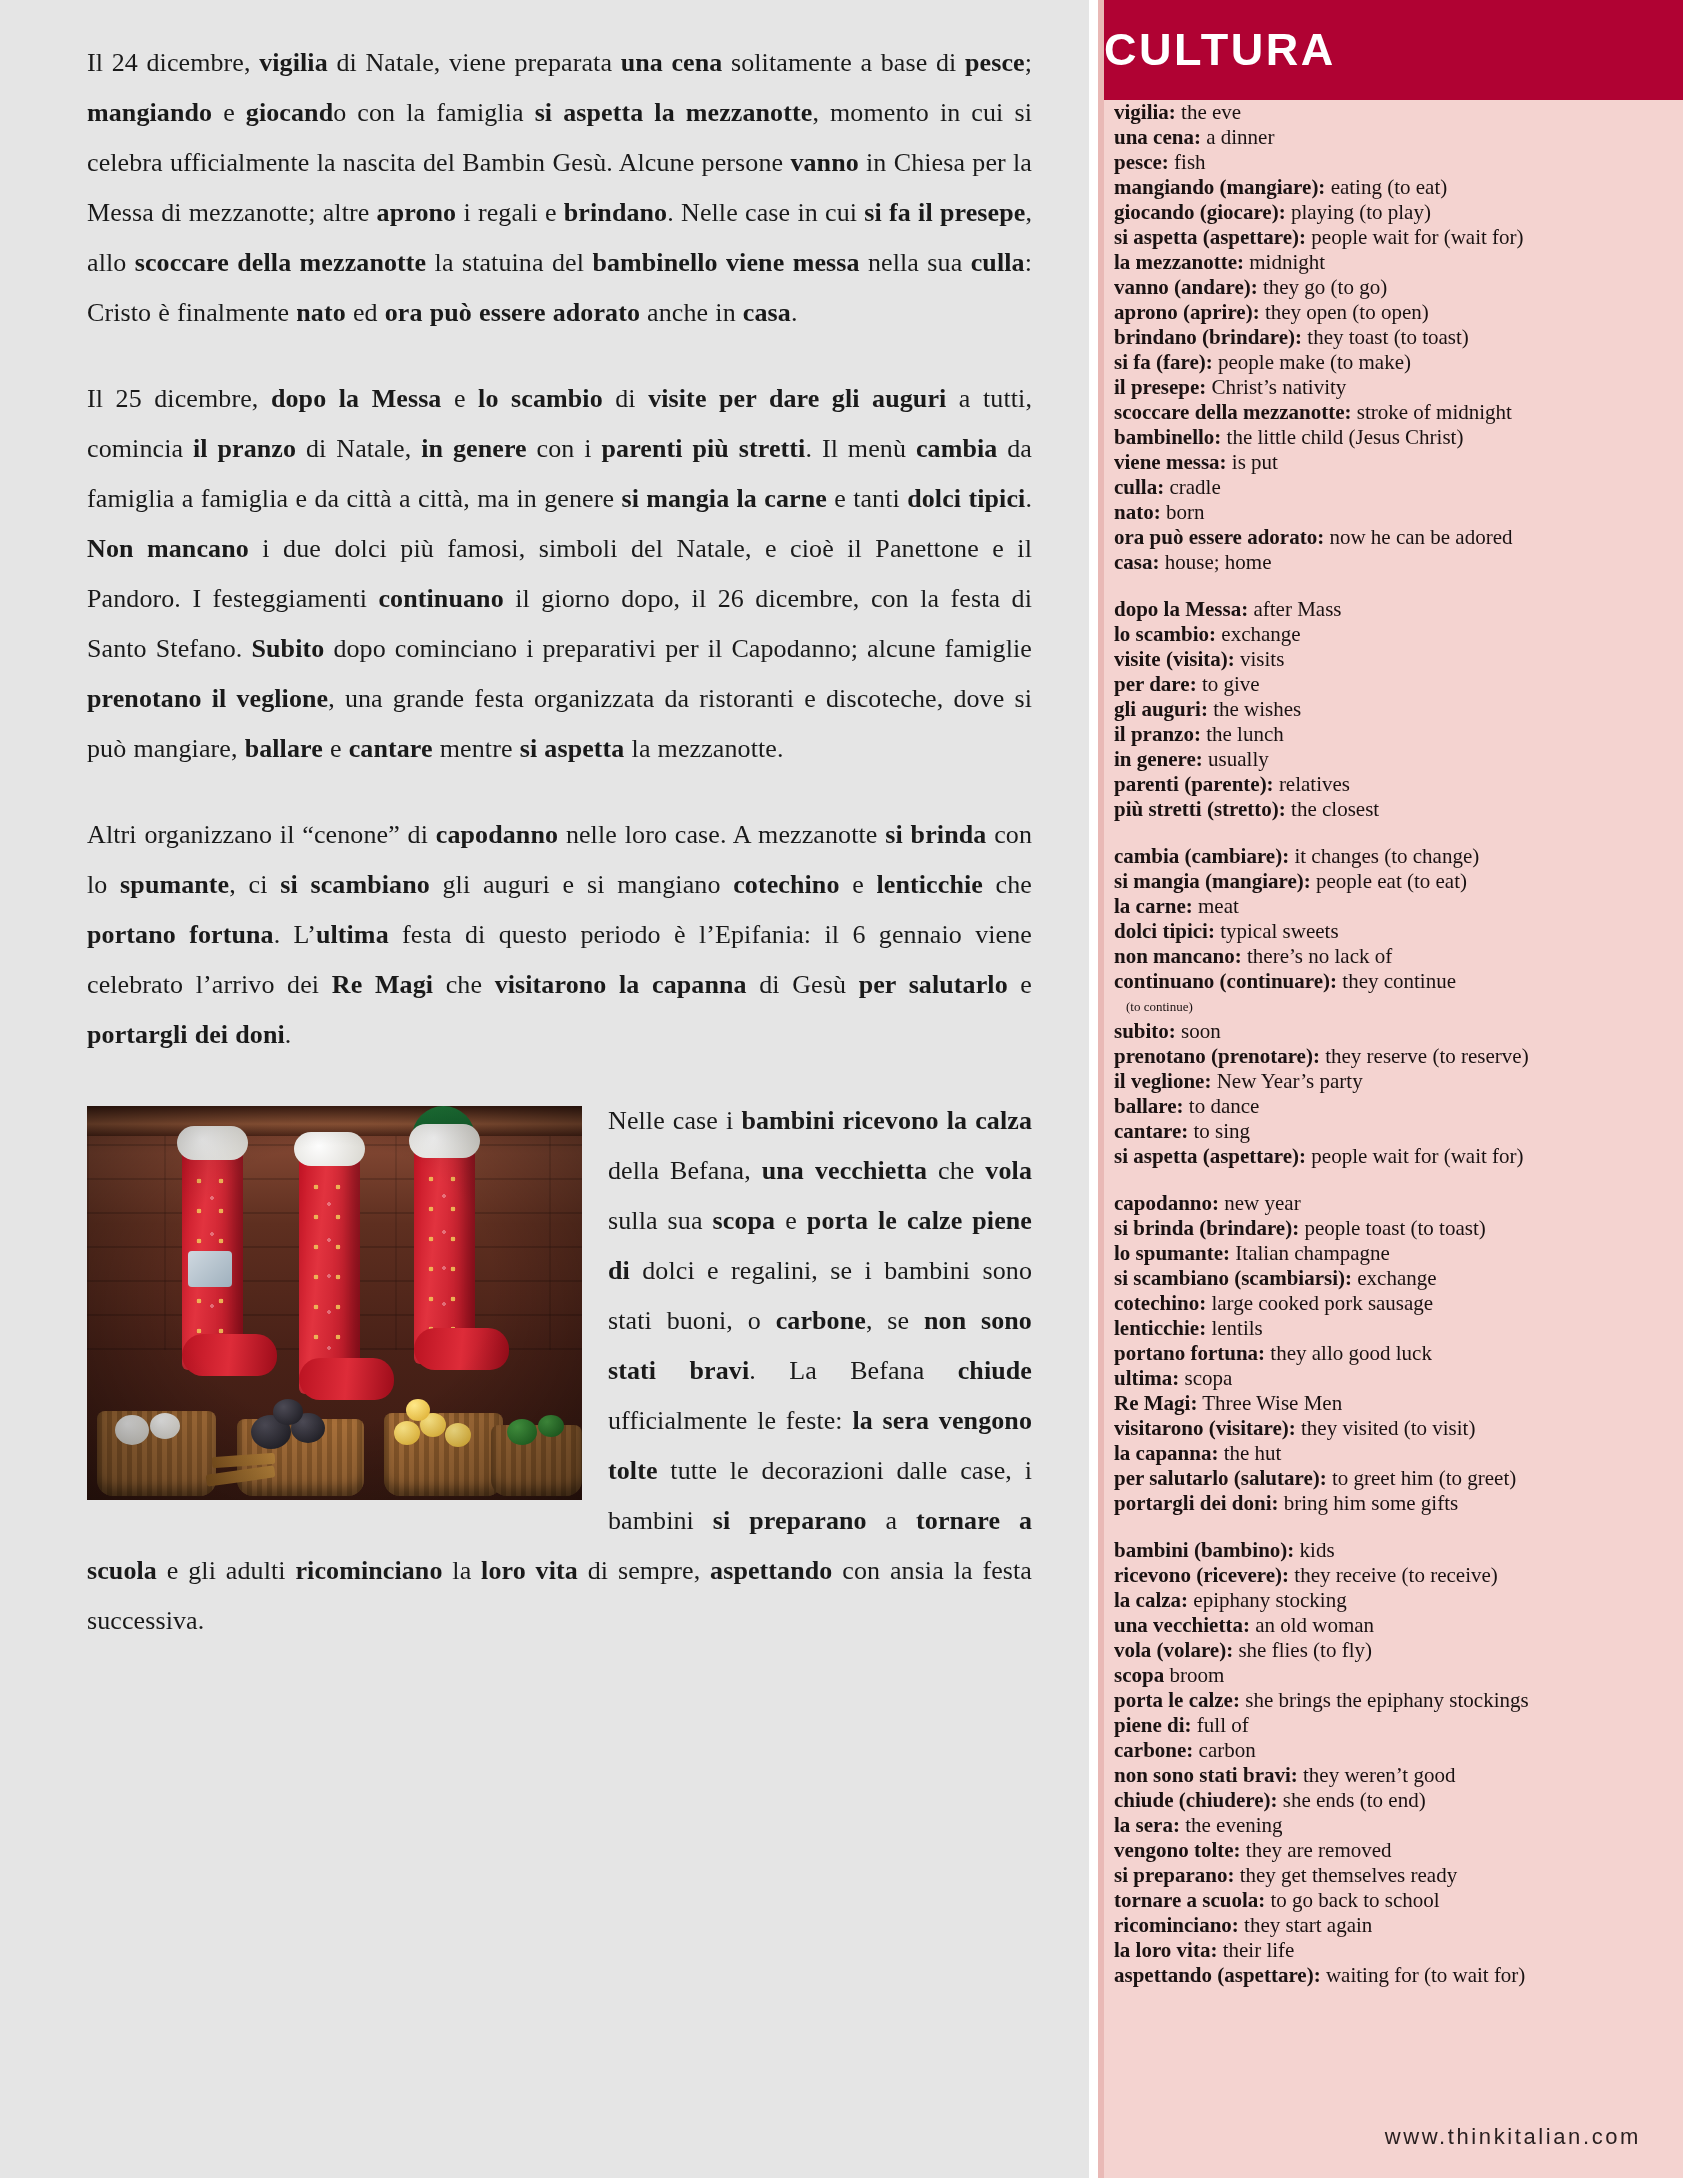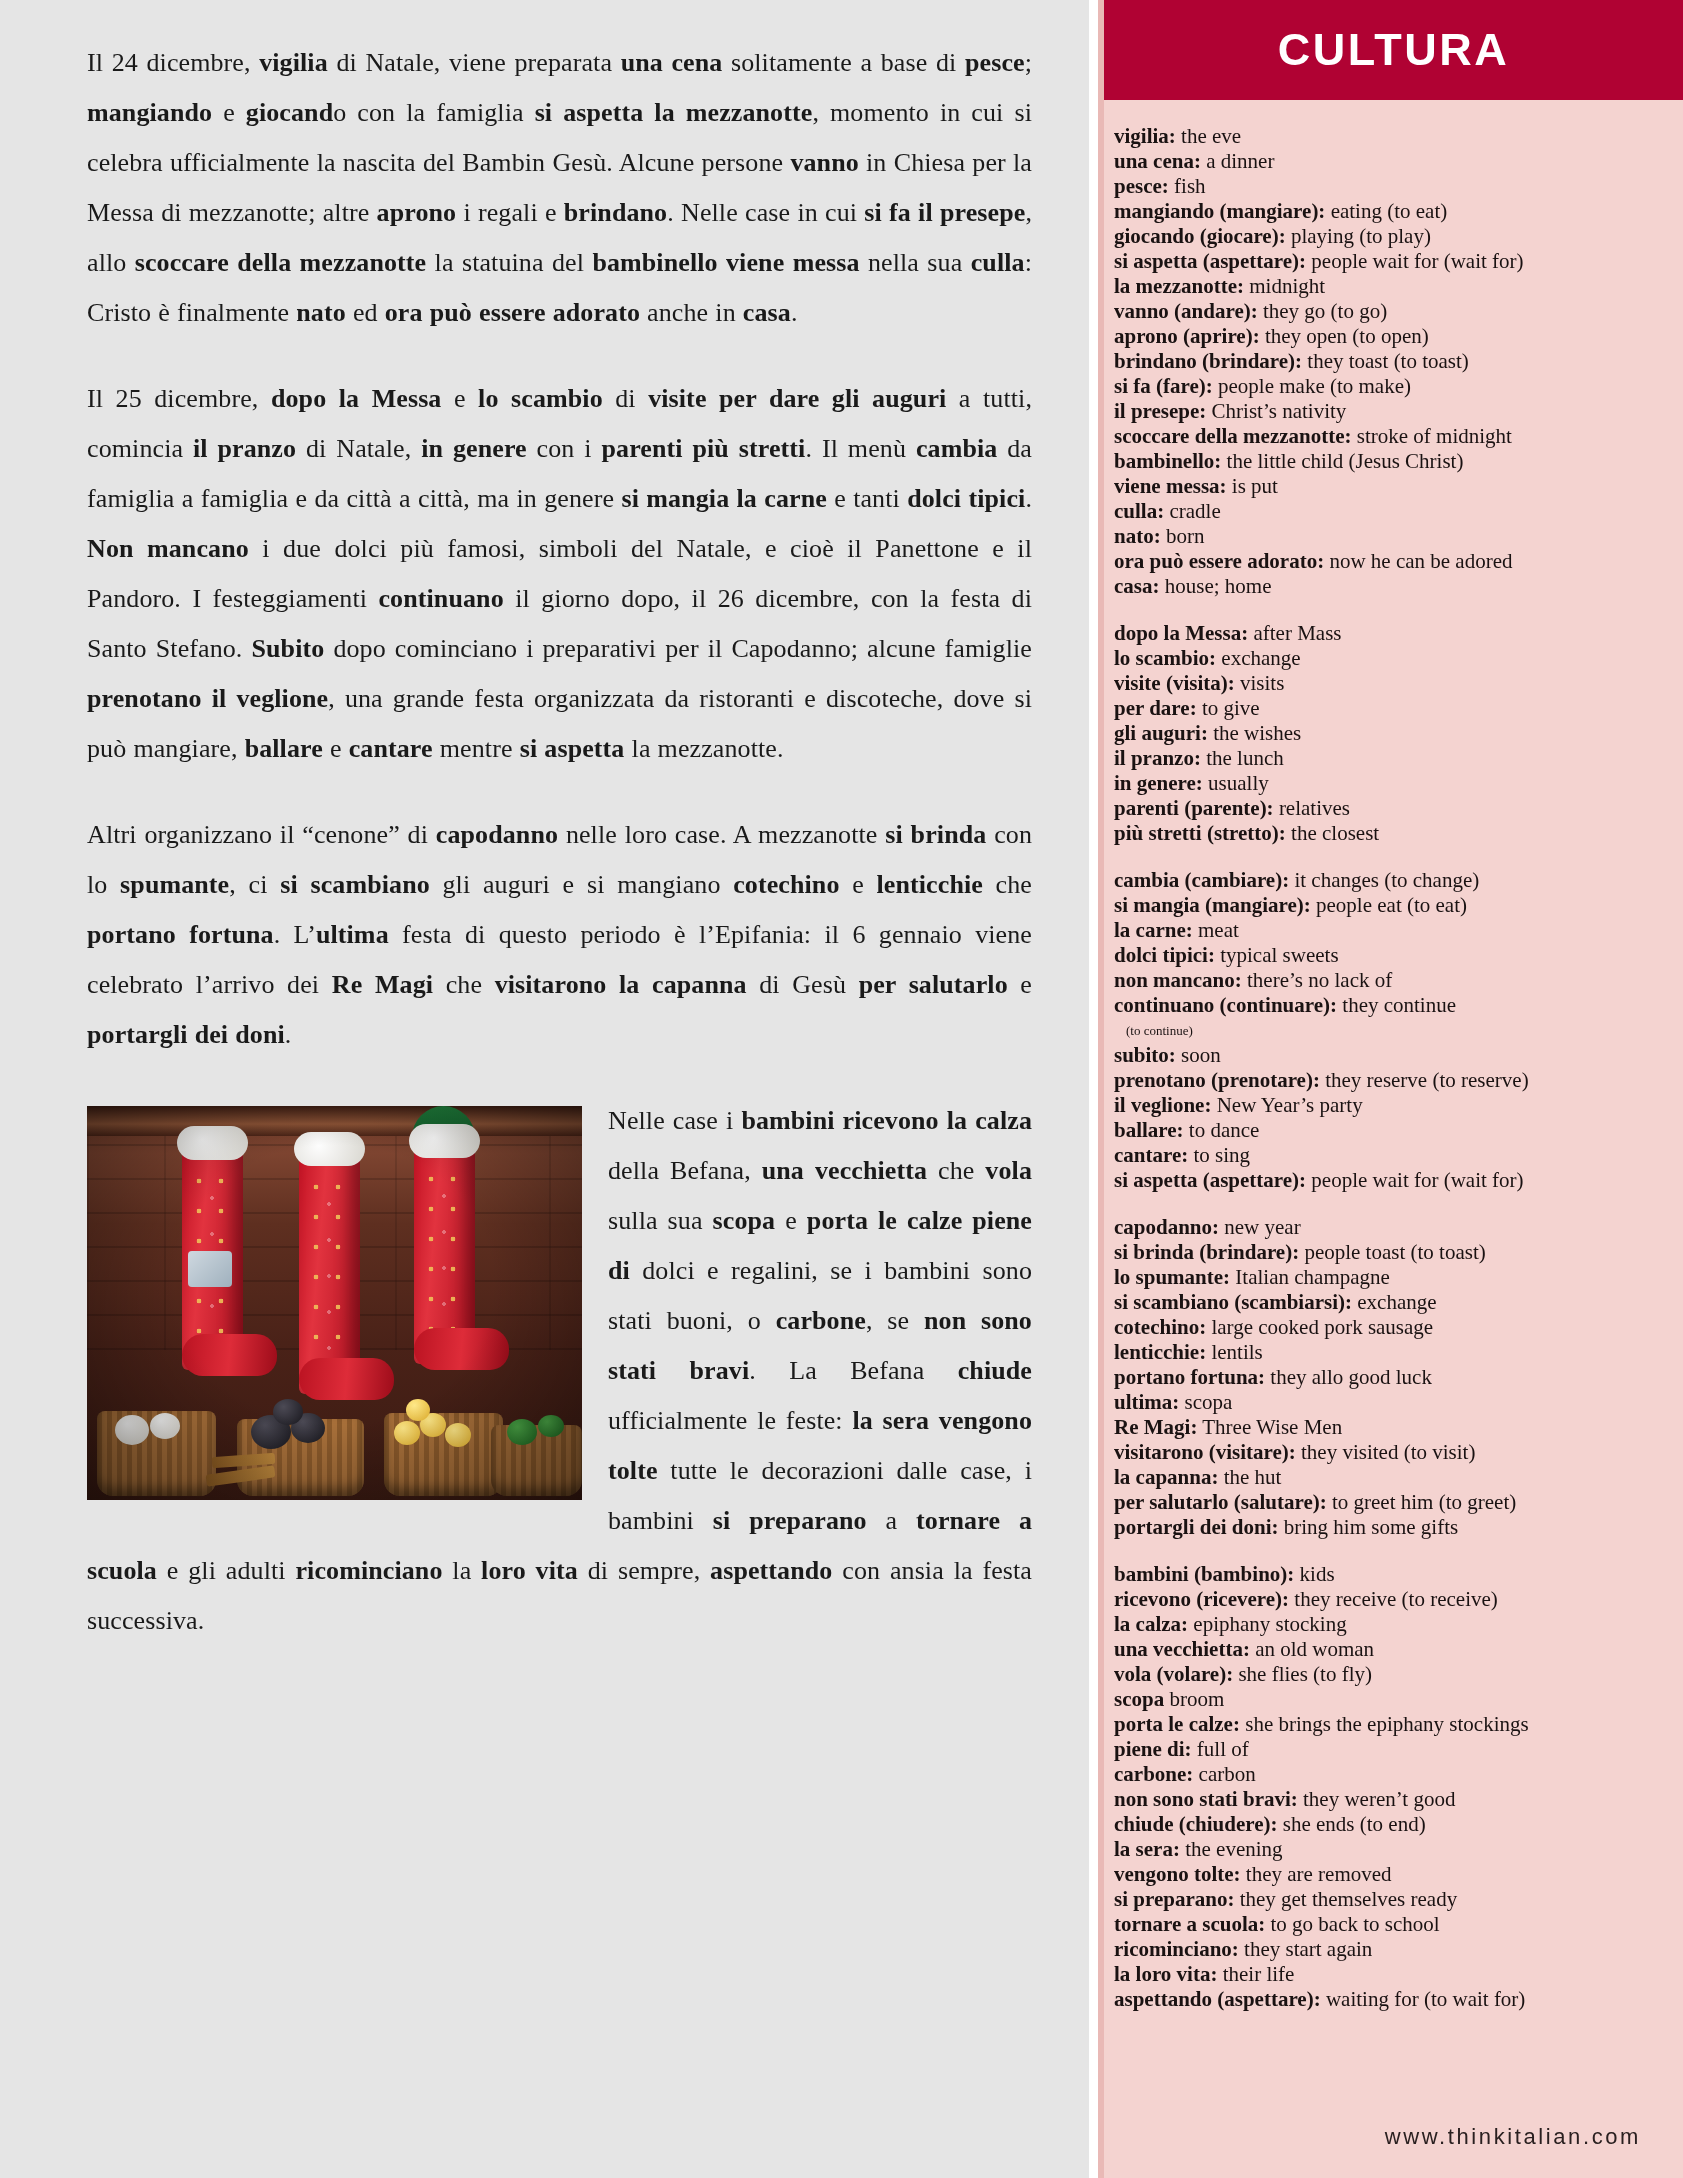--- a/index.html
+++ b/index.html
@@ -149,33 +149,32 @@
   .gloss-edge2 {
     position: absolute; left: 9px; top: 0; bottom: 0; width: 6px;
     background: #e9b9b6;
   }
   .gloss-header {
     position: relative;
     height: 100px;
     background: #b00233;
     display: flex;
     align-items: center;
-    justify-content: center;
     margin-left: 15px;
   }
   .gloss-header .title {
     color: #ffffff;
     font-family: "Liberation Sans", "DejaVu Sans", sans-serif;
     font-size: 45px;
     font-weight: bold;
     letter-spacing: 2.5px;
   }
   .gloss-body {
     margin-left: 15px;
-    padding: 24px 14px 0 10px;
+    padding: 0 14px 0 10px;
   }
   .gloss-group {
     margin-bottom: 22px;
   }
   .gloss-group:last-of-type { margin-bottom: 0; }
   .gloss-item {
     font-size: 21px;
     line-height: 25px;
     color: #1a1212;
     white-space: nowrap;

